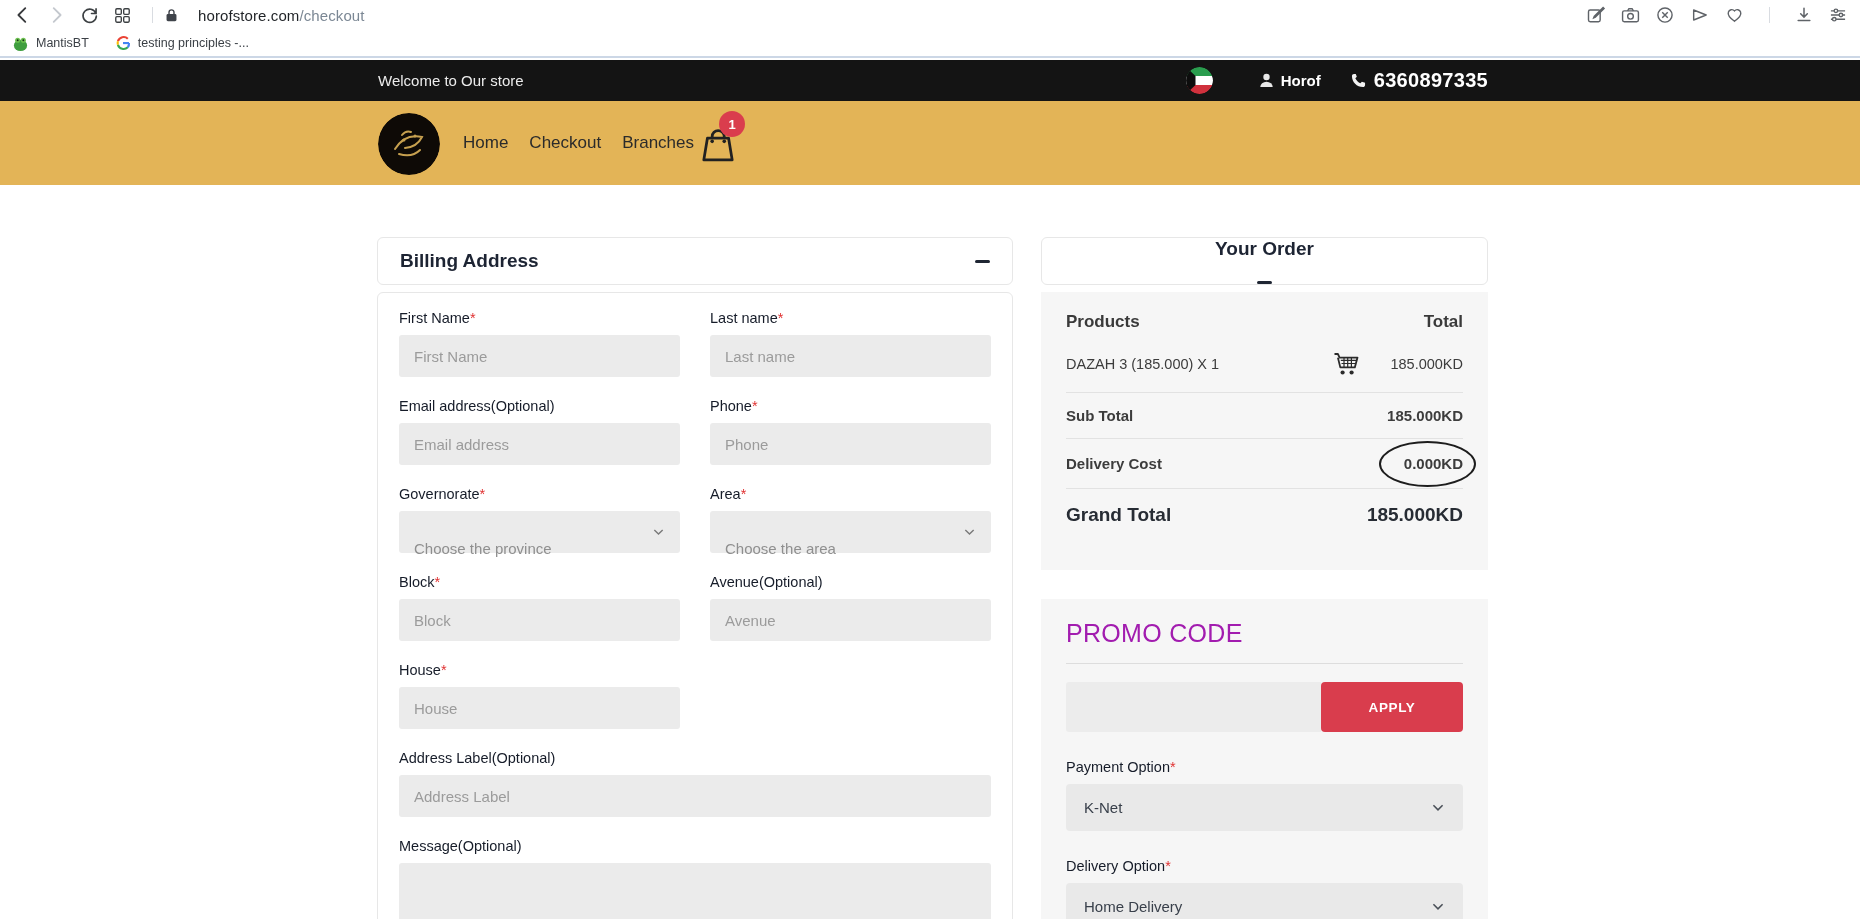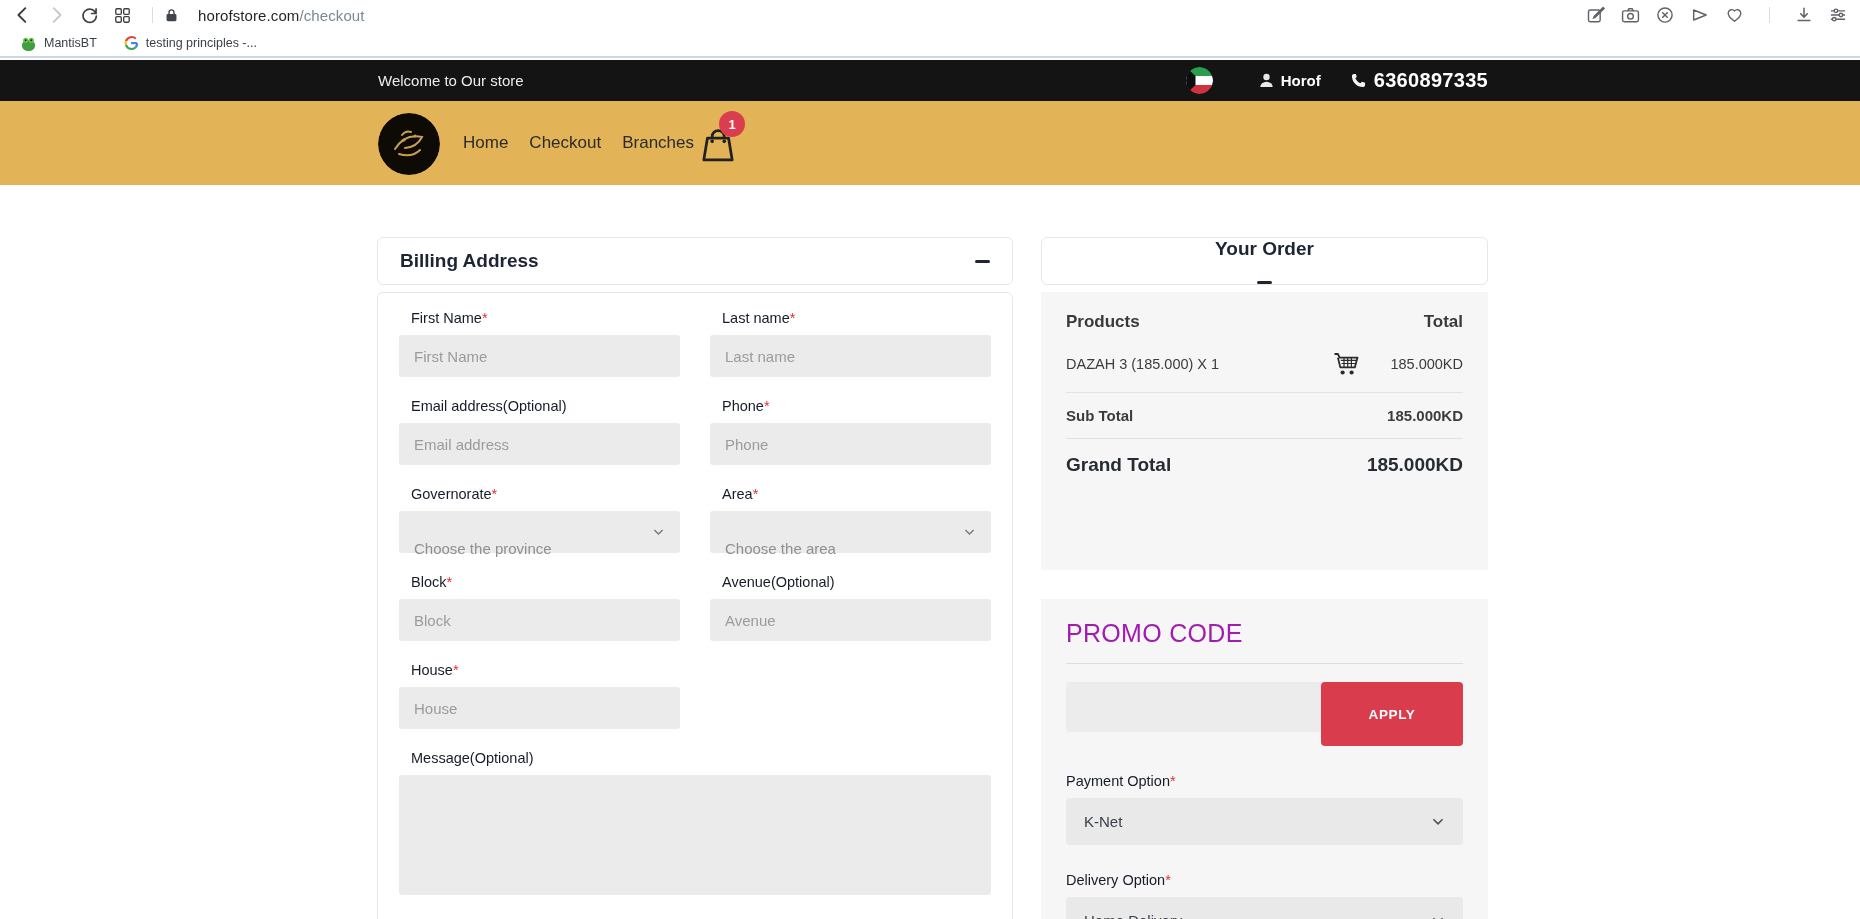--- a/index.html
+++ b/index.html
@@ -2,21 +2,21 @@
 <html><head>
 <meta charset="utf-8">
 <style>
   * { margin:0; padding:0; box-sizing:border-box; }
   html,body { width:1860px; height:919px; overflow:hidden; background:#fff;
     font-family:"Liberation Sans", sans-serif; }
 
   
   .chrome { position:absolute; left:0; top:0; width:1860px; height:58px; background:#fff; border-bottom:2px solid #ccd7e6; }
   .chrome-row1 { display:flex; align-items:center; height:30px; padding:0 12px 0 10px; }
-  .chrome-row2 { display:flex; align-items:center; height:26px; padding:0 12px 0 20px; }
+  .chrome-row2 { display:flex; align-items:center; height:26px; padding:0 12px 0 12px; }
   .cbtn { width:26px; height:24px; display:flex; align-items:center; justify-content:center; flex:0 0 auto; margin-right:7px; }
   .vdiv { width:1px; height:16px; background:#d9dce1; margin:0 10px; flex:0 0 auto; }
   .urlbox { display:flex; align-items:center; gap:18px; }
   .url { font-size:15px; color:#1f2226; letter-spacing:.1px; }
   .url .path { color:#7b8794; }
   .chrome-right { margin-left:auto; display:flex; align-items:center; gap:14px; }
   .bm { display:flex; align-items:center; gap:7px; margin-right:26px; }
   .bm span { font-size:12.5px; color:#3a3f45; }
 
   
@@ -41,21 +41,21 @@
   .hdrcard { position:absolute; background:#fff; border:1px solid #e7e7e7; border-radius:6px; height:48px;
     display:flex; align-items:center; justify-content:space-between; padding:0 22px; }
   .hdrcard .title { font-size:19px; font-weight:bold; color:#1d2433; }
   .minus { width:15px; height:3px; background:#1f2633; border-radius:2px; }
 
   .formcard { position:absolute; left:377px; top:292px; width:636px; height:700px;
     background:#fff; border:1px solid #e7e7e7; border-radius:6px; padding:16px 23px 0 21px; }
   .fgrid { display:grid; grid-template-columns:281px 281px; column-gap:30px; }
   .cell { margin-bottom:20px; }
   .cell.full { grid-column:1 / span 2; }
-  .flabel { font-size:14.5px; color:#161c29; margin-bottom:8px; line-height:18px;margin-left:12px; }
+  .flabel { font-size:14.5px; color:#161c29; margin-bottom:8px; line-height:18px; }
   .req { color:#e03131; }
   .tinput { width:100%; height:42px; background:#ebebeb; border:none; border-radius:3px;
     padding:0 15px; font-size:15px; color:#333; font-family:"Liberation Sans", sans-serif; }
   .tinput::placeholder { color:#9b9b9b; opacity:1; }
   .tarea { width:100%; height:120px; background:#ebebeb; border:none; border-radius:3px; resize:none; }
   .selbox { width:100%; height:42px; background:#ebebeb; border-radius:3px; padding:0 15px;
     display:flex; align-items:center; justify-content:space-between; cursor:pointer; }
   .selbox .selval { font-size:15px; color:#8f8f8f;margin-top:32px; }
 
   
@@ -73,21 +73,21 @@
     width:97px; height:46px; border:2px solid #1d1d1d; border-radius:50%; pointer-events:none; }
 
   
   .promocard { position:absolute; left:1041px; top:599px; width:447px; height:340px;
     background:#f6f6f6; padding:20px 25px 0 25px; }
   .ptitle { font-size:25px; font-weight:normal; color:#a21caf; letter-spacing:.3px; }
   .pdiv { height:1px; background:#ddd; margin-top:15px; }
   .prow { display:flex; margin-top:18px; }
   .pinput { flex:1; height:50px; background:#ececec; border:none; border-radius:3px 0 0 3px; padding:0 14px;
     font-size:15px; font-family:"Liberation Sans", sans-serif; }
-  .applybtn { width:142px; height:64px; background:#d93d4d; border:none; border-radius:4px;
+  .applybtn { width:142px; height:50px; background:#d93d4d; border:none; border-radius:4px;
     color:#fff; font-size:13.5px; font-weight:bold; letter-spacing:.6px; cursor:pointer;
     font-family:"Liberation Sans", sans-serif; }
   .plabel { font-size:14.5px; color:#161c29; margin-top:27px; }
   .psel { margin-top:9px; height:47px; background:#e9e9e9; border-radius:4px; padding:0 18px;
     display:flex; align-items:center; justify-content:space-between; cursor:pointer; }
   .psel .selval { font-size:15px; color:#39404b; }
 
   svg { display:block; }
 </style>
 </head>
@@ -332,20 +332,24 @@
     </div>
     <div class="cell">
       <div class="flabel"><span>Avenue(Optional)</span><span class="req"></span></div>
       <input class="tinput" placeholder="Avenue" style="">
     </div>
     <div class="cell">
       <div class="flabel"><span>House</span><span class="req">*</span></div>
       <input class="tinput" placeholder="House" style="">
     </div>
     <div class="cell full">
+      <div class="flabel"><span>Address Label(Optional)</span><span class="req"></span></div>
+      <input class="tinput" placeholder="Address Label" style="">
+    </div>
+    <div class="cell full">
       <div class="flabel"><span>Message(Optional)</span><span class="req"></span></div>
       <textarea class="tarea" style=""></textarea>
     </div>
   </div>
 </div>
 
 <div class="hdrcard" style="left:1041px; top:237px; width:447px;flex-direction:column;">
   <span class="title">Your Order</span>
   <span class="minus"></span>
 </div>
@@ -364,20 +368,25 @@
           <circle cx="9.6" cy="20.5" r="2.1" fill="#2b2b2b"></circle>
           <circle cx="18.6" cy="20.5" r="2.1" fill="#2b2b2b"></circle>
         </svg>
       </span>
     <span class="iprice">185.000KD</span>
   </div>
   <div class="orow osub">
     <span style="font-weight:bold;">Sub Total</span>
     <span>185.000KD</span>
   </div>
+  <div class="orow odel">
+    <span>Delivery Cost</span>
+    <span>0.000KD</span>
+    <span class="ellipse"></span>
+  </div>
   <div class="orow ogrand">
     <span>Grand Total</span>
     <span>185.000KD</span>
   </div>
 </div>
 
 <div class="promocard">
   <div class="ptitle">PROMO CODE</div>
   <div class="pdiv"></div>
   <div class="prow">

